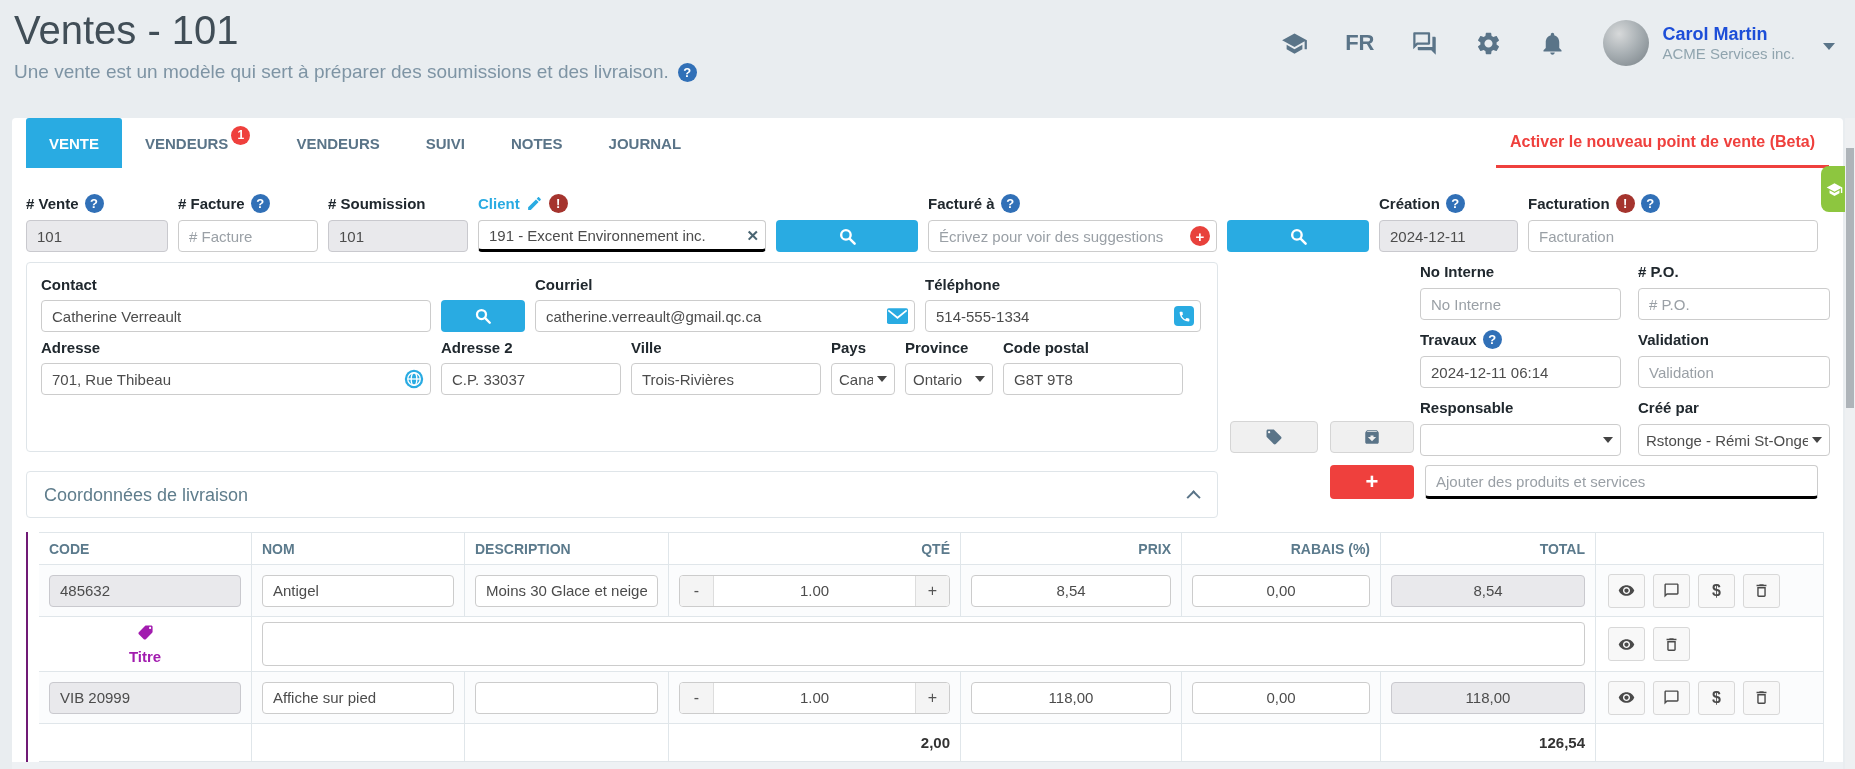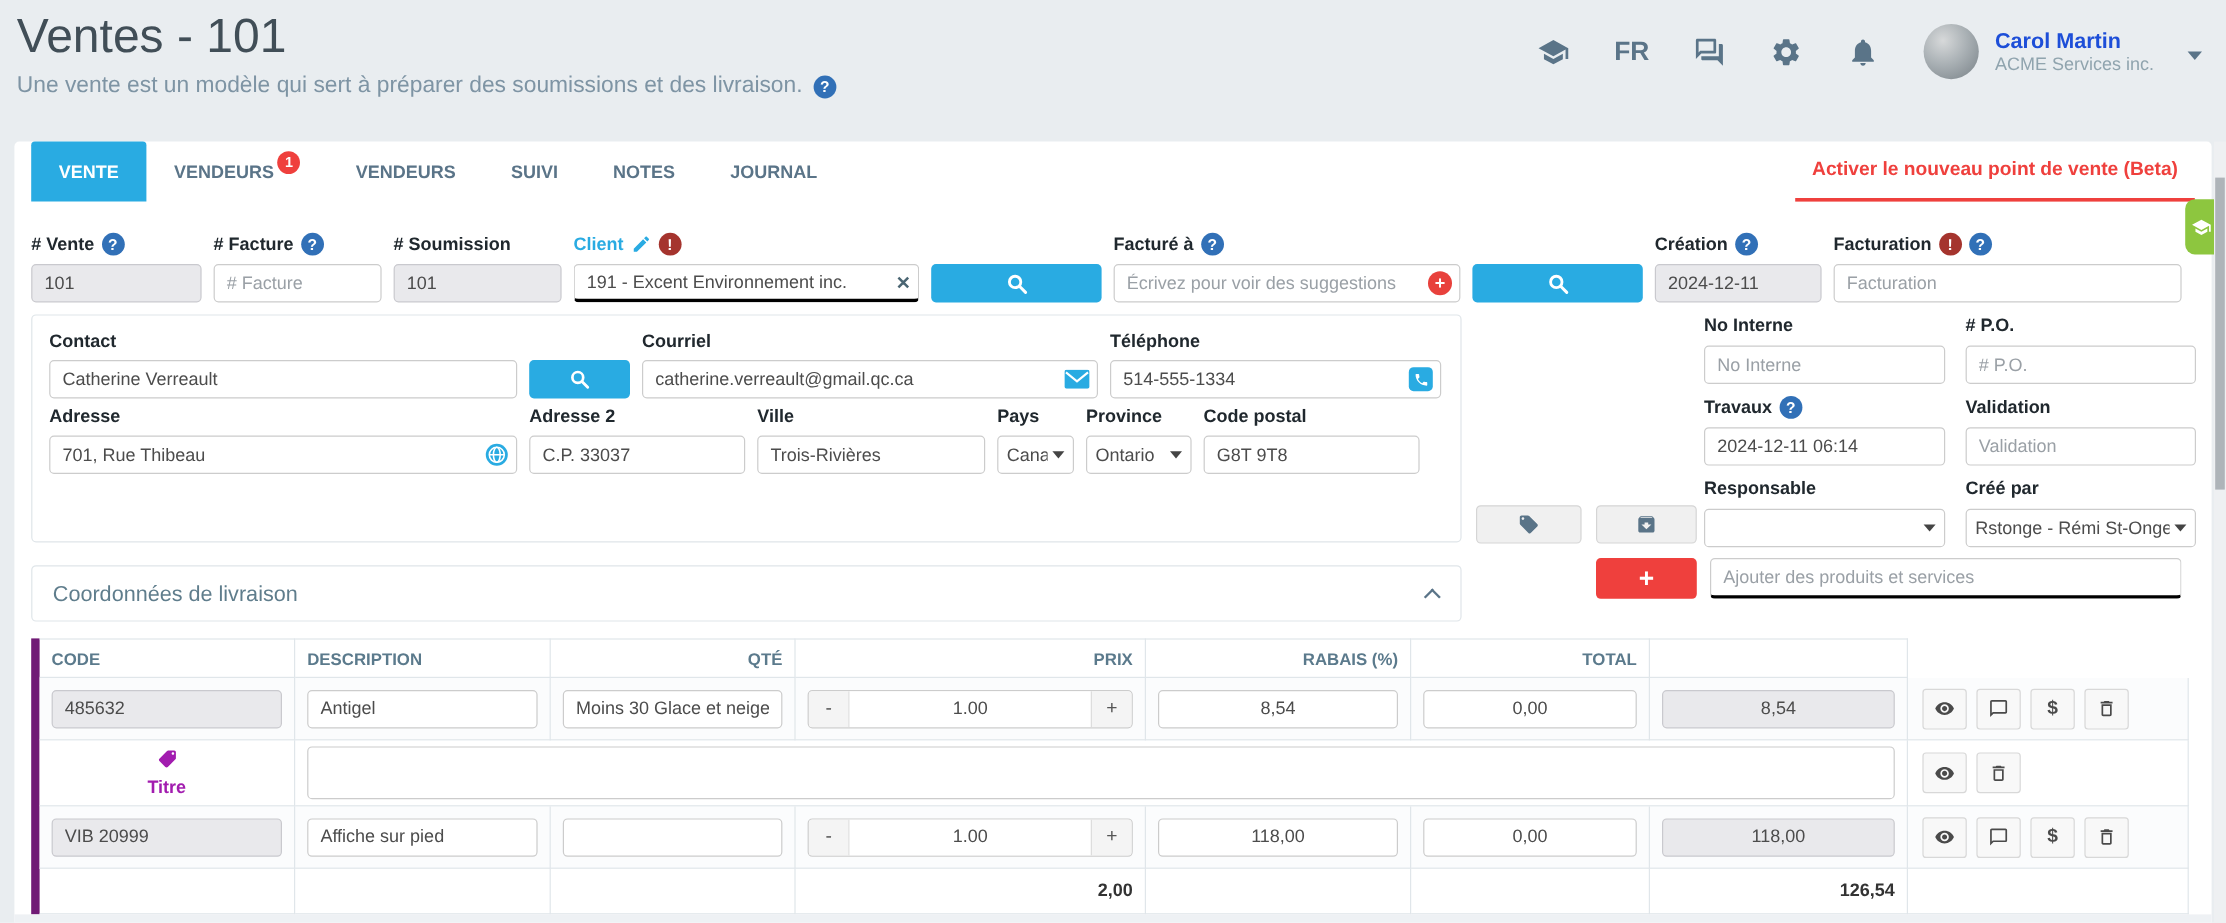--- a/index.html
+++ b/index.html
@@ -85,21 +85,21 @@
 
   
   .rfield { position:absolute; }
   .icon-btn { height:32px; background:#f0f0f0; border:1px solid #d5d5d5; border-radius:4px;
     color:#5a7488; display:flex; align-items:center; justify-content:center; cursor:pointer; }
   .icon-btn svg { width:18px; height:18px; }
   .plus-btn { background:#ef403d; border:none; color:#fff; font-size:22px; font-weight:700;
     border-radius:4px; display:flex; align-items:center; justify-content:center; cursor:pointer; }
 
   
-  .itable { position:absolute; left:14px; right:19px; top:414px; border-left:7px solid #701a75; }
+  .itable { position:absolute; left:14px; right:19px; top:414px; border-left:2px solid #701a75;padding-left:11px; }
   .trow { display:grid; grid-template-columns:213px 213px 204px 292px 221px 199px 215px minmax(0,1fr); }
   .tcell { border-right:1px solid #e0e6ea; border-bottom:1px solid #e0e6ea; display:flex;
     align-items:center; padding:0 10px; min-width:0; }
   .thead .tcell { border-top:1px solid #e0e6ea; font-size:14px; font-weight:700; color:#5b7a8c;
     height:33px; }
   .num { justify-content:flex-end; text-align:right; }
   .rowp { height:52px; background:#fbfcfd; }
   .rowt { height:55px; background:#fff; }
   .rowsum { height:38px; font-size:15px; font-weight:700; color:#333; }
   .cell-input { height:31px; }
@@ -434,20 +434,21 @@
   </div>
 
   <button class="plus-btn rfield" style="left:1318px;top:347px;width:84px;height:34px">+</button>
   <div class="rfield input-wrap green-under" style="left:1413px;top:347px;right:25px">
     <input class="txt" style="height: 34px;" placeholder="Ajouter des produits et services">
   </div>
 
   <div class="itable">
     <div class="trow thead">
       <div class="tcell">CODE</div>
+      <div class="tcell">NOM</div>
       <div class="tcell">DESCRIPTION</div>
       <div class="tcell num">QTÉ</div>
       <div class="tcell num">PRIX</div>
       <div class="tcell num">RABAIS (%)</div>
       <div class="tcell num">TOTAL</div>
       <div class="tcell"></div>
     </div>
 
     <div class="trow rowp">
       <div class="tcell">

